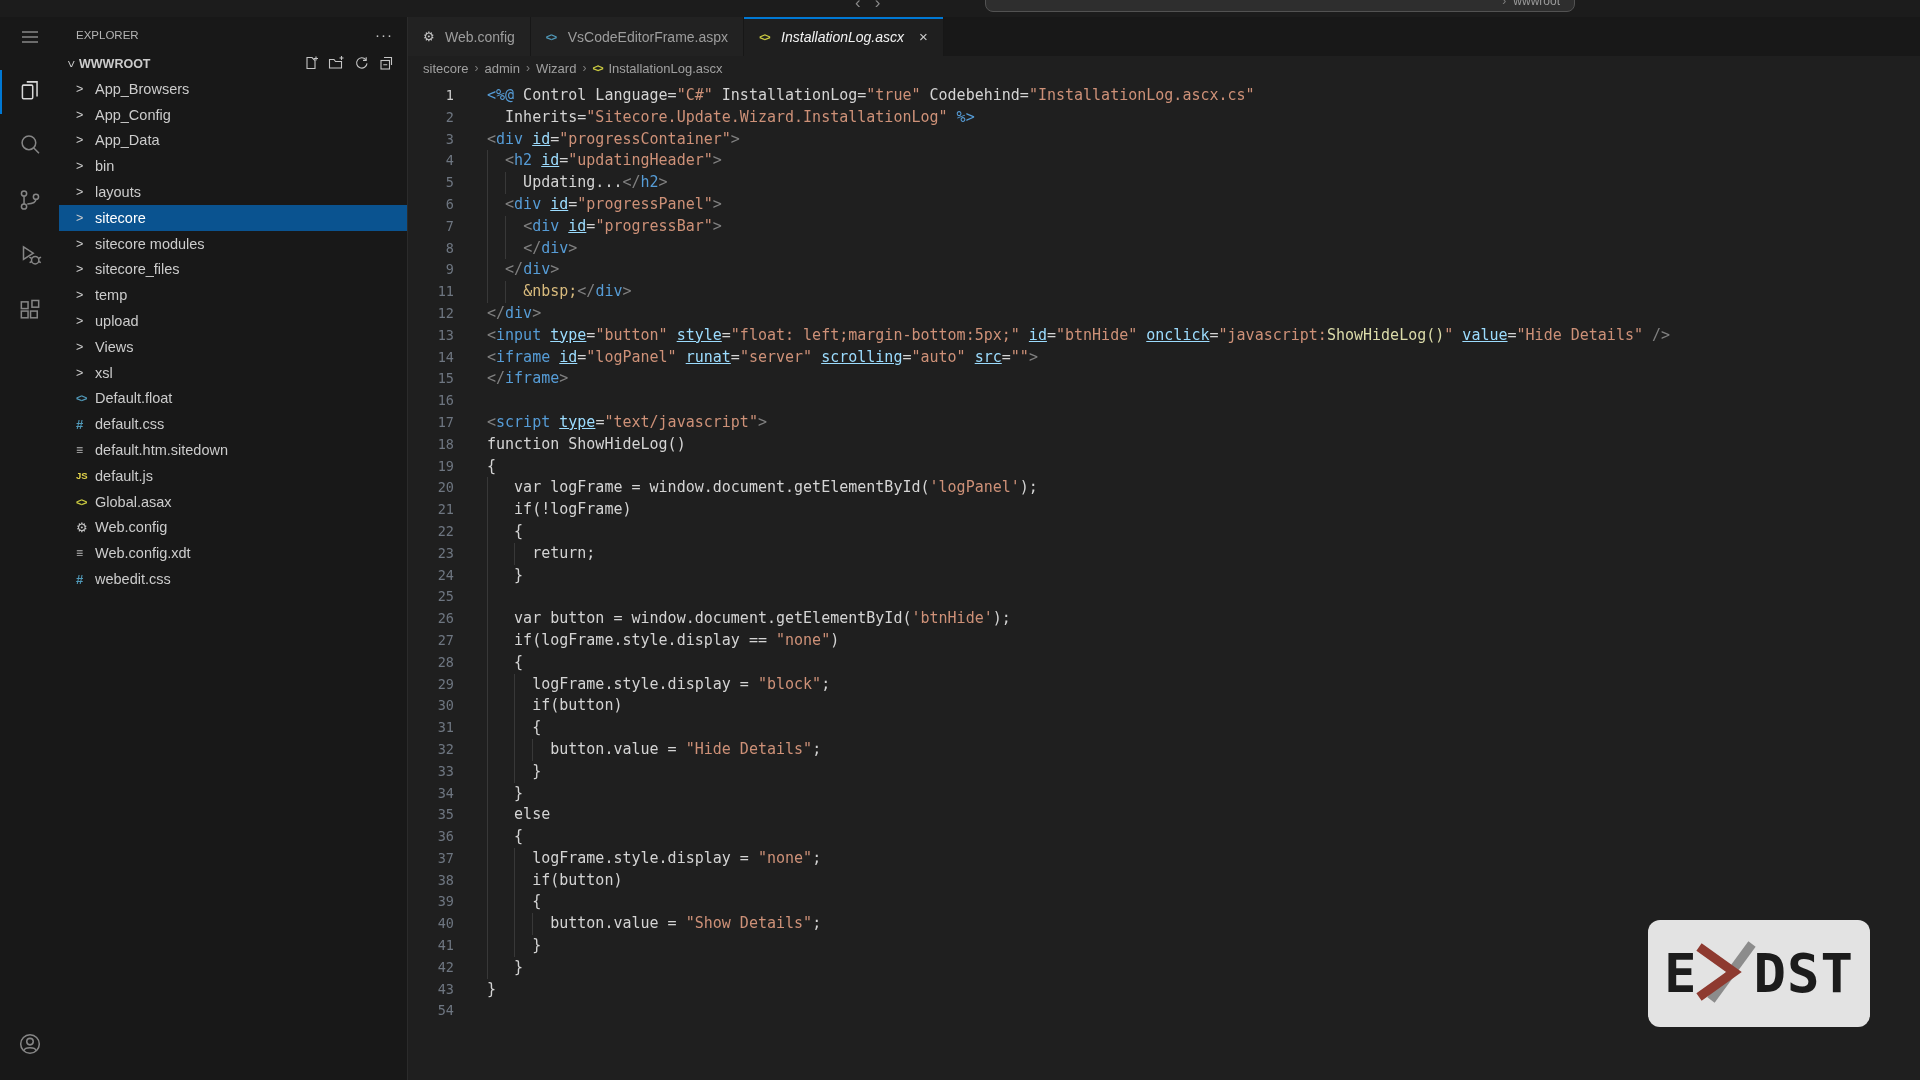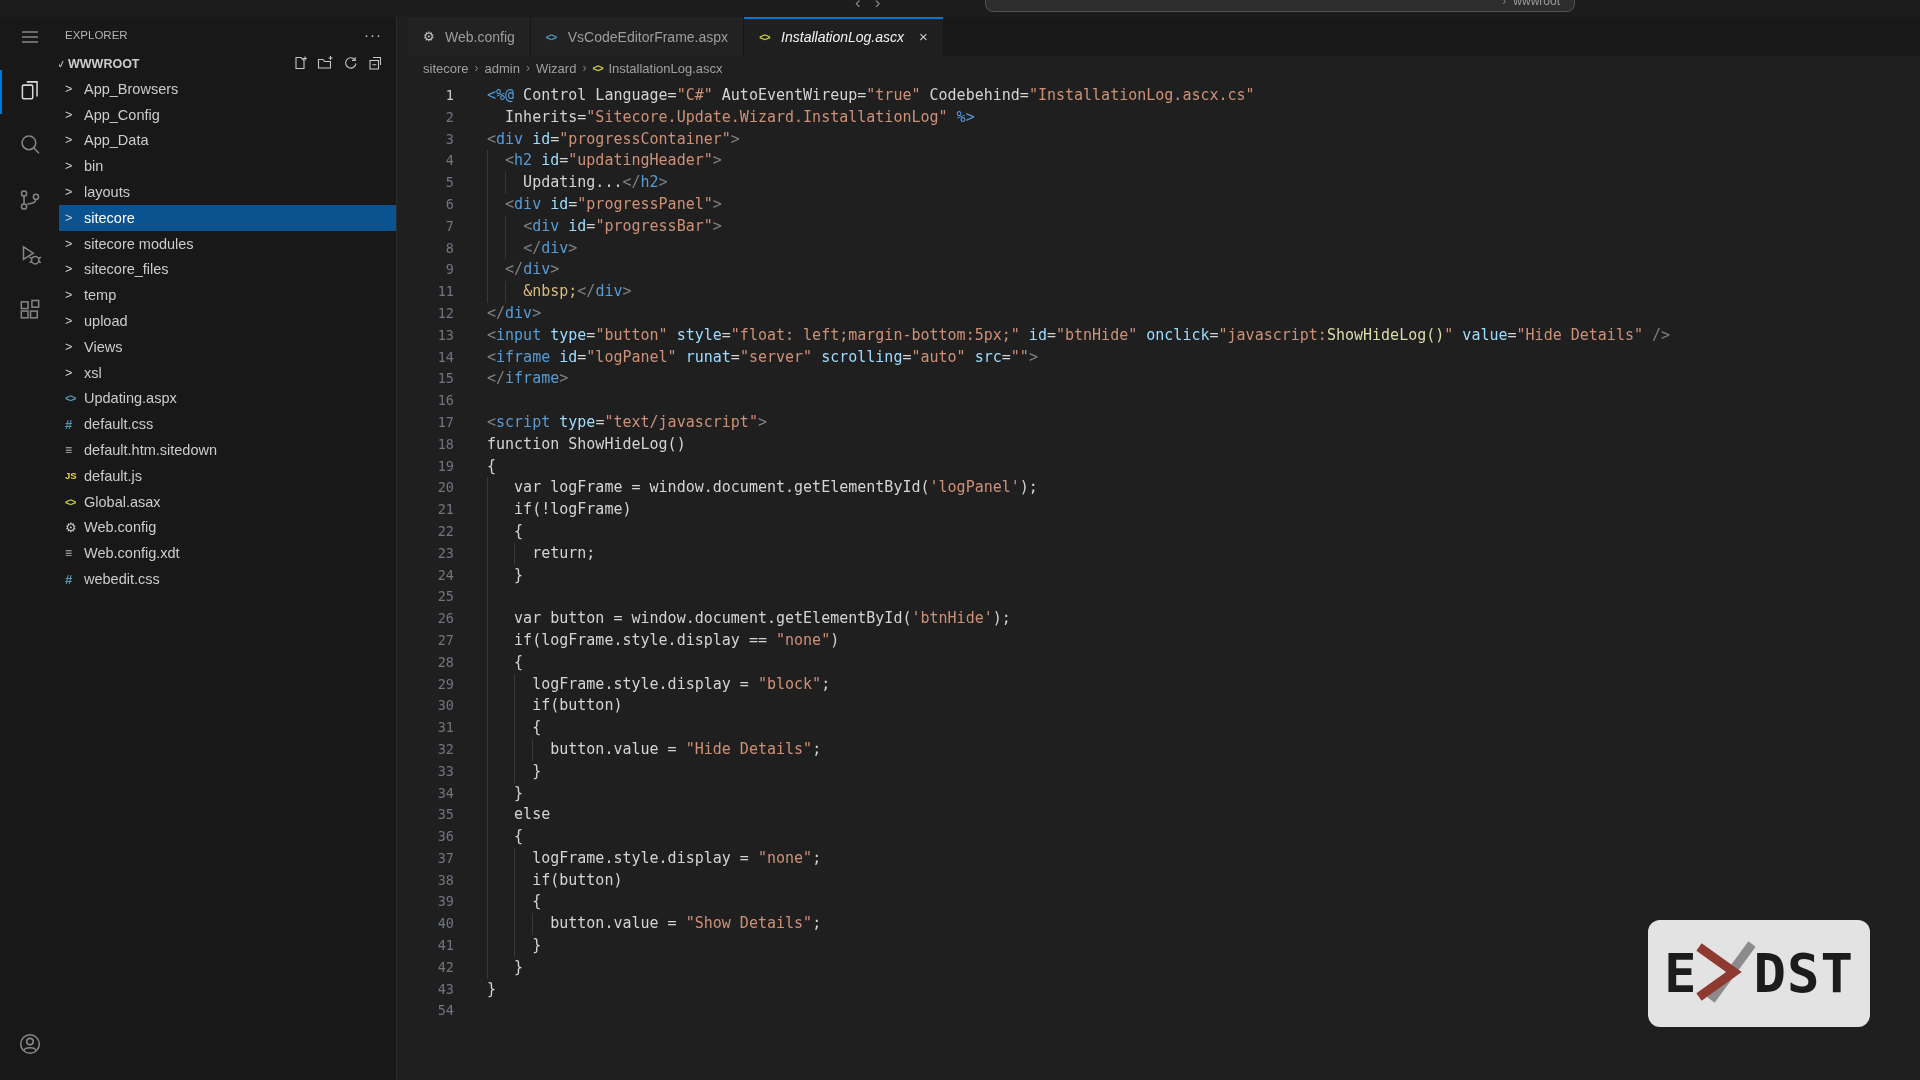--- a/index.html
+++ b/index.html
@@ -19,21 +19,21 @@
   #activitybar { position:absolute; left:0; top:17px; width:59px; height:1063px; background:#181818; z-index:5; }
   .ab-col { display:flex; flex-direction:column; gap:7px; }
   .ab-item { position:relative; width:59px; height:48px; display:flex; align-items:center; justify-content:center; cursor:pointer; }
   .ab-item svg { stroke:#868686; fill:none; stroke-width:1.4; }
   .ab-item.active svg { stroke:#d7d7d7; }
   .ab-item.active .ab-ind { position:absolute; left:0; top:2px; width:2px; height:44px; background:#0078d4; }
   .ab-item.menu { height:44px; }
   #ab-bottom { position:absolute; bottom:10px; left:0; width:59px; }
 
   
-  #sidebar { position:absolute; left:48px; top:17px; width:349px; height:1063px; background:#181818;
+  #sidebar { position:absolute; left:59px; top:17px; width:349px; height:1063px; background:#181818;
              border-right:1px solid #2b2b2b; z-index:4; color:#cccccc; }
   .sb-header { height:35px; display:flex; align-items:center; padding:0 14px 0 17px; font-size:11.5px; color:#b4b4b4; }
   .sb-more { margin-left:auto; color:#c5c5c5; font-size:15px; letter-spacing:1px; cursor:pointer; }
   .sb-root { height:24px; display:flex; align-items:center; padding-left:4px; font-size:12.5px; font-weight:bold; color:#cccccc; }
   .sb-root .chev-down { display:inline-block; width:16px; text-align:center; font-weight:normal; font-size:12px;
                         transform:rotate(90deg); color:#cccccc; }
   .sb-actions { margin-left:auto; display:flex; gap:9px; padding-right:13px; }
   .sb-actions svg { stroke:#c5c5c5; fill:none; stroke-width:1.1; cursor:pointer; }
   .ti { height:25.8px; display:flex; align-items:center; padding-left:17px; font-size:14.5px; color:#cccccc; cursor:pointer; }
   .ti.selected { background:#0a5390; color:#ffffff; }
@@ -66,21 +66,21 @@
   
   #editor { position:absolute; left:408px; top:80px; width:1512px; height:1000px; background:#1f1f1f;
             font-family:"DejaVu Sans Mono", monospace; font-size:15px; overflow:hidden; padding-top:5px; }
   .cl { display:flex; height:21.8px; line-height:21.8px; }
   .ln { width:46px; flex:none; text-align:right; color:#6e7681; font-size:13.5px; }
   .ln.cur { color:#cccccc; }
   .ct { position:relative; margin-left:33px; white-space:pre; }
   .ct .g { position:absolute; top:0; bottom:0; width:1px; background:#383838; }
   .tk-tag   { color:#569cd6; }
   .tk-punct { color:#808080; }
-  .tk-attr  { color:#9cdcfe; }
+  .tk-attr  { color:#9cdcfe;text-decoration:underline; }
   .tk-str   { color:#ce9178; }
   .tk-plain { color:#d4d4d4; }
   .tk-ent   { color:#d7ba7d; }
   .tk-fn    { color:#dcdcaa; }
 
   
   #logo { position:absolute; left:1648px; top:920px; width:222px; height:107px; background:#e3e3e3;
           border-radius:12px; display:flex; align-items:center; justify-content:center; z-index:8; }
   #logo .lg-txt { font-family:"DejaVu Sans Mono", monospace; font-weight:700; font-size:54px; color:#1c1c1c; letter-spacing:1px; }
   #logo svg { margin:0 -5px; }
@@ -222,21 +222,21 @@
         <div class="ti">
           <span class="chev">&gt;</span>
           <span class="lbl">Views</span>
         </div>
         <div class="ti">
           <span class="chev">&gt;</span>
           <span class="lbl">xsl</span>
         </div>
         <div class="ti">
           <span class="ic ic-codeb">&lt;&gt;</span>
-          <span class="lbl">Updating.aspx</span>
+          <span class="lbl">Default.float</span>
         </div>
         <div class="ti">
           <span class="ic ic-hashb">#</span>
           <span class="lbl">default.css</span>
         </div>
         <div class="ti">
           <span class="ic ic-lines">≡</span>
           <span class="lbl">default.htm.sitedown</span>
         </div>
         <div class="ti">
@@ -293,21 +293,21 @@
       <span class="bc-sep">›</span>
       <span class="bc-item">
         <span class="ic ic-codey">&lt;&gt;</span>
         <span>InstallationLog.ascx</span>
       </span>
     </div>
 
   <div id="editor">
       <div class="cl">
         <div class="ln cur">1</div>
-        <div class="ct"><span class="tk-tag">&lt;%@</span><span class="tk-plain"> Control Language=</span><span class="tk-str">"C#"</span><span class="tk-plain"> AutoEventWireup=</span><span class="tk-str">"true"</span><span class="tk-plain"> Codebehind=</span><span class="tk-str">"InstallationLog.ascx.cs"</span></div>
+        <div class="ct"><span class="tk-tag">&lt;%@</span><span class="tk-plain"> Control Language=</span><span class="tk-str">"C#"</span><span class="tk-plain"> InstallationLog=</span><span class="tk-str">"true"</span><span class="tk-plain"> Codebehind=</span><span class="tk-str">"InstallationLog.ascx.cs"</span></div>
       </div>
       <div class="cl">
         <div class="ln">2</div>
         <div class="ct"><span class="tk-plain">  Inherits=</span><span class="tk-str">"Sitecore.Update.Wizard.InstallationLog"</span><span class="tk-plain"> </span><span class="tk-tag">%&gt;</span></div>
       </div>
       <div class="cl">
         <div class="ln">3</div>
         <div class="ct"><span class="tk-punct">&lt;</span><span class="tk-tag">div</span><span class="tk-plain"> </span><span class="tk-attr">id</span><span class="tk-plain">=</span><span class="tk-str">"progressContainer"</span><span class="tk-punct">&gt;</span></div>
       </div>
       <div class="cl">

